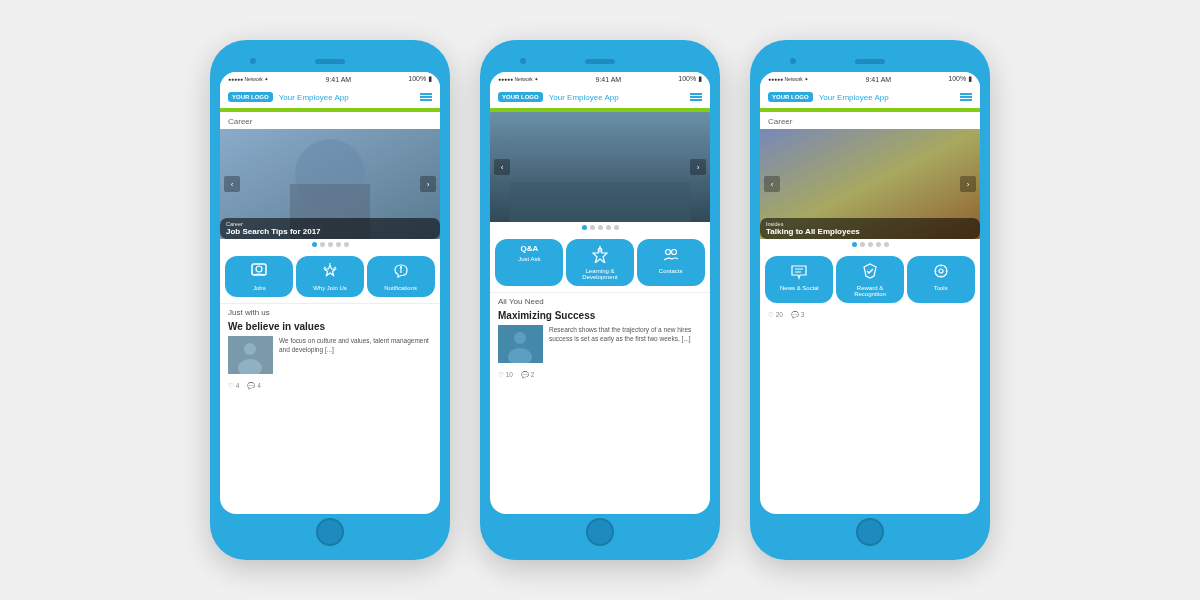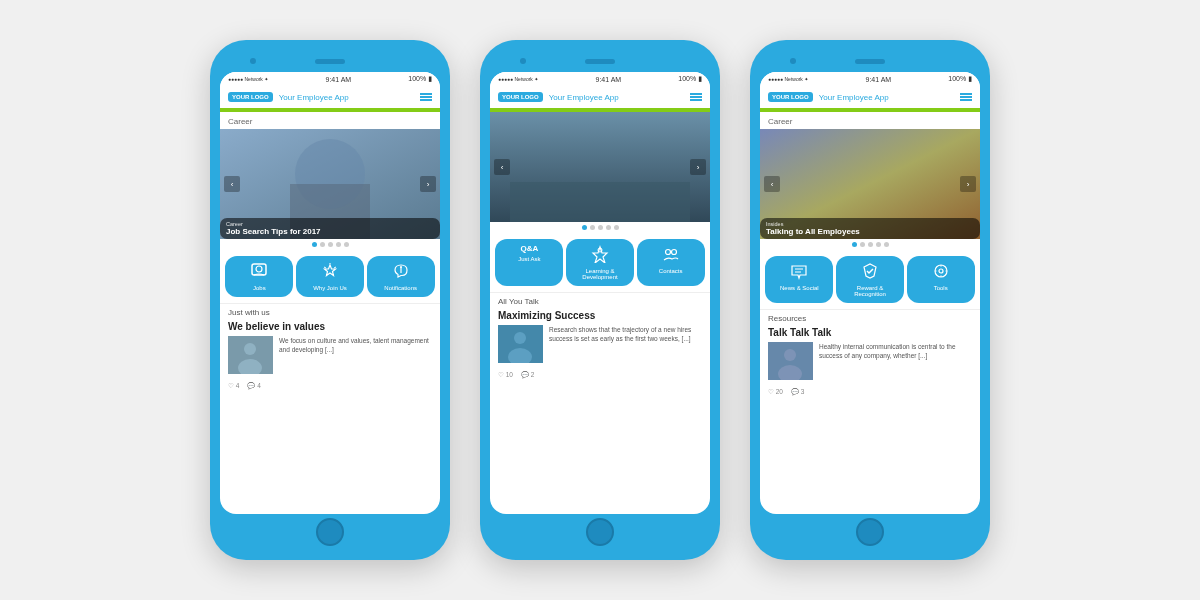--- a/index.html
+++ b/index.html
@@ -430,21 +430,21 @@
           <div class="action-btn">
             <div class="action-btn-icon"><svg width="18" height="18" viewBox="0 0 18 18" fill="none" xmlns="http://www.w3.org/2000/svg">
         <circle cx="6" cy="7" r="2.5" stroke="white" stroke-width="1.2" fill="none"></circle>
         <circle cx="12" cy="7" r="2.5" stroke="white" stroke-width="1.2" fill="none"></circle>
         <path d="M2 15 Q6 12 10 14 Q14 12 16 14" stroke="white" stroke-width="1.2" fill="none"></path>
       </svg></div>
             <div class="action-btn-label">Contacts</div>
           </div>
         </div>
         <div class="content-section">
-          <div class="content-heading">All You Talk</div>
+          <div class="content-heading">All You Need</div>
           <div class="article-title">Maximizing Success</div>
           <div class="article-row">
             <div class="article-thumb t2"><svg width="45" height="38" viewBox="0 0 45 38" xmlns="http://www.w3.org/2000/svg">
     <rect width="45" height="38" fill="#4488aa"></rect>
     <circle cx="22" cy="13" r="6" fill="#66aacc" opacity="0.7"></circle>
     <ellipse cx="22" cy="32" rx="12" ry="9" fill="#66aacc" opacity="0.7"></ellipse>
   </svg></div>
             <div class="article-text">Research shows that the trajectory of a new hires success is set as early as the first two weeks, [...]</div>
           </div>
         </div>
@@ -526,32 +526,20 @@
         <circle cx="9" cy="9" r="6" stroke="white" stroke-width="1.2" fill="none"></circle>
         <circle cx="9" cy="9" r="2" stroke="white" stroke-width="1.2" fill="none"></circle>
         <line x1="9" y1="3" x2="9" y2="4.5" stroke="white" stroke-width="1.2"></line>
         <line x1="9" y1="13.5" x2="9" y2="15" stroke="white" stroke-width="1.2"></line>
         <line x1="3" y1="9" x2="4.5" y2="9" stroke="white" stroke-width="1.2"></line>
         <line x1="13.5" y1="9" x2="15" y2="9" stroke="white" stroke-width="1.2"></line>
       </svg></div>
             <div class="action-btn-label">Tools</div>
           </div>
         </div>
-        <div class="content-section">
-          <div class="content-heading">Resources</div>
-          <div class="article-title">Talk Talk Talk</div>
-          <div class="article-row">
-            <div class="article-thumb t3"><svg width="45" height="38" viewBox="0 0 45 38" xmlns="http://www.w3.org/2000/svg">
-    <rect width="45" height="38" fill="#6688aa"></rect>
-    <circle cx="22" cy="13" r="6" fill="#8899bb" opacity="0.7"></circle>
-    <ellipse cx="22" cy="32" rx="12" ry="9" fill="#8899bb" opacity="0.7"></ellipse>
-  </svg></div>
-            <div class="article-text">Healthy internal communication is central to the success of any company, whether [...]</div>
-          </div>
-        </div>
         <div class="social-bar">
           <div class="social-item">♡ 20</div>
           <div class="social-item">💬 3</div>
         </div>
       </div>
       <div class="phone-bottom-bar">
         <div class="phone-home-btn"></div>
       </div>
     </div>
   </div>

